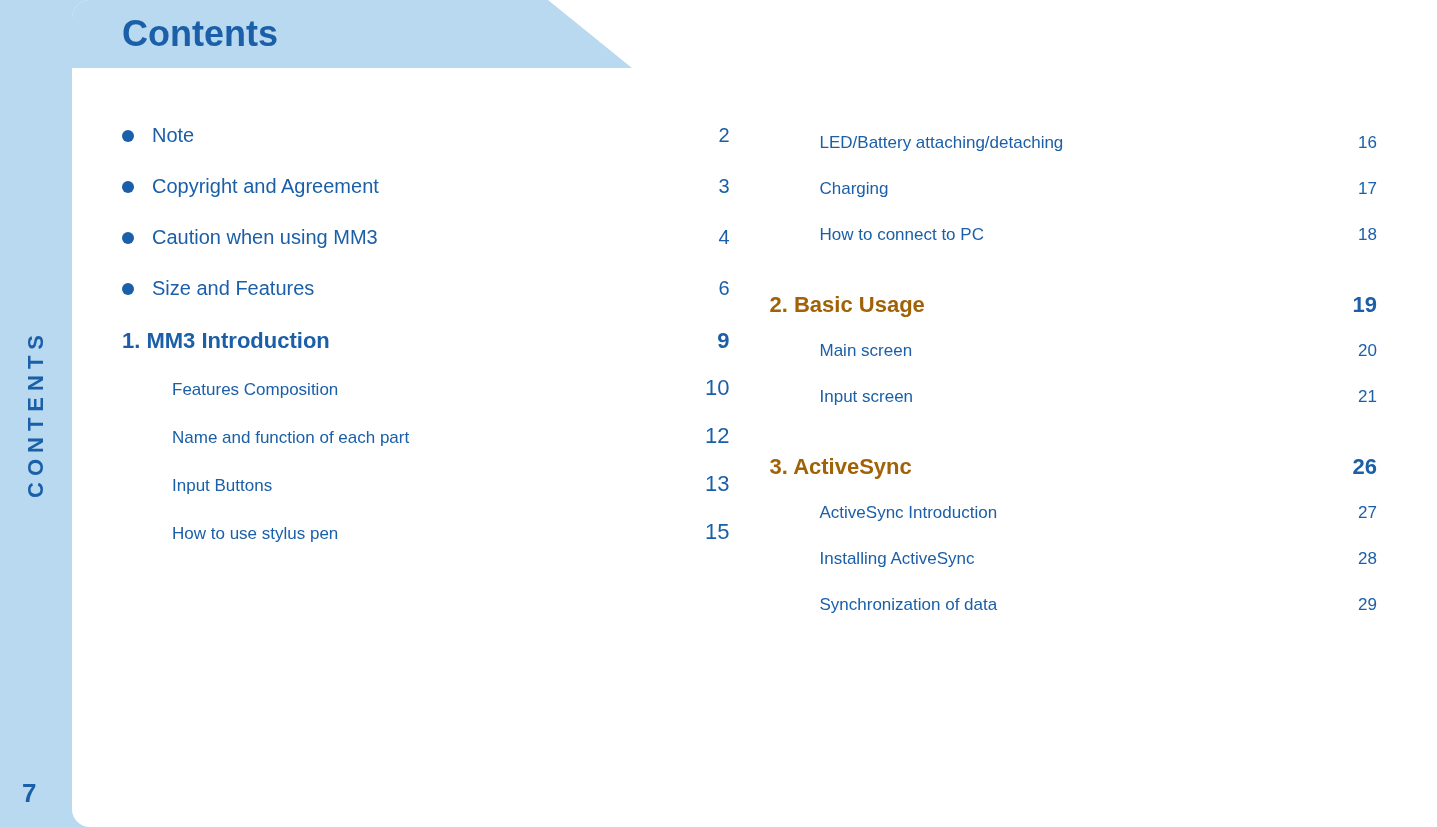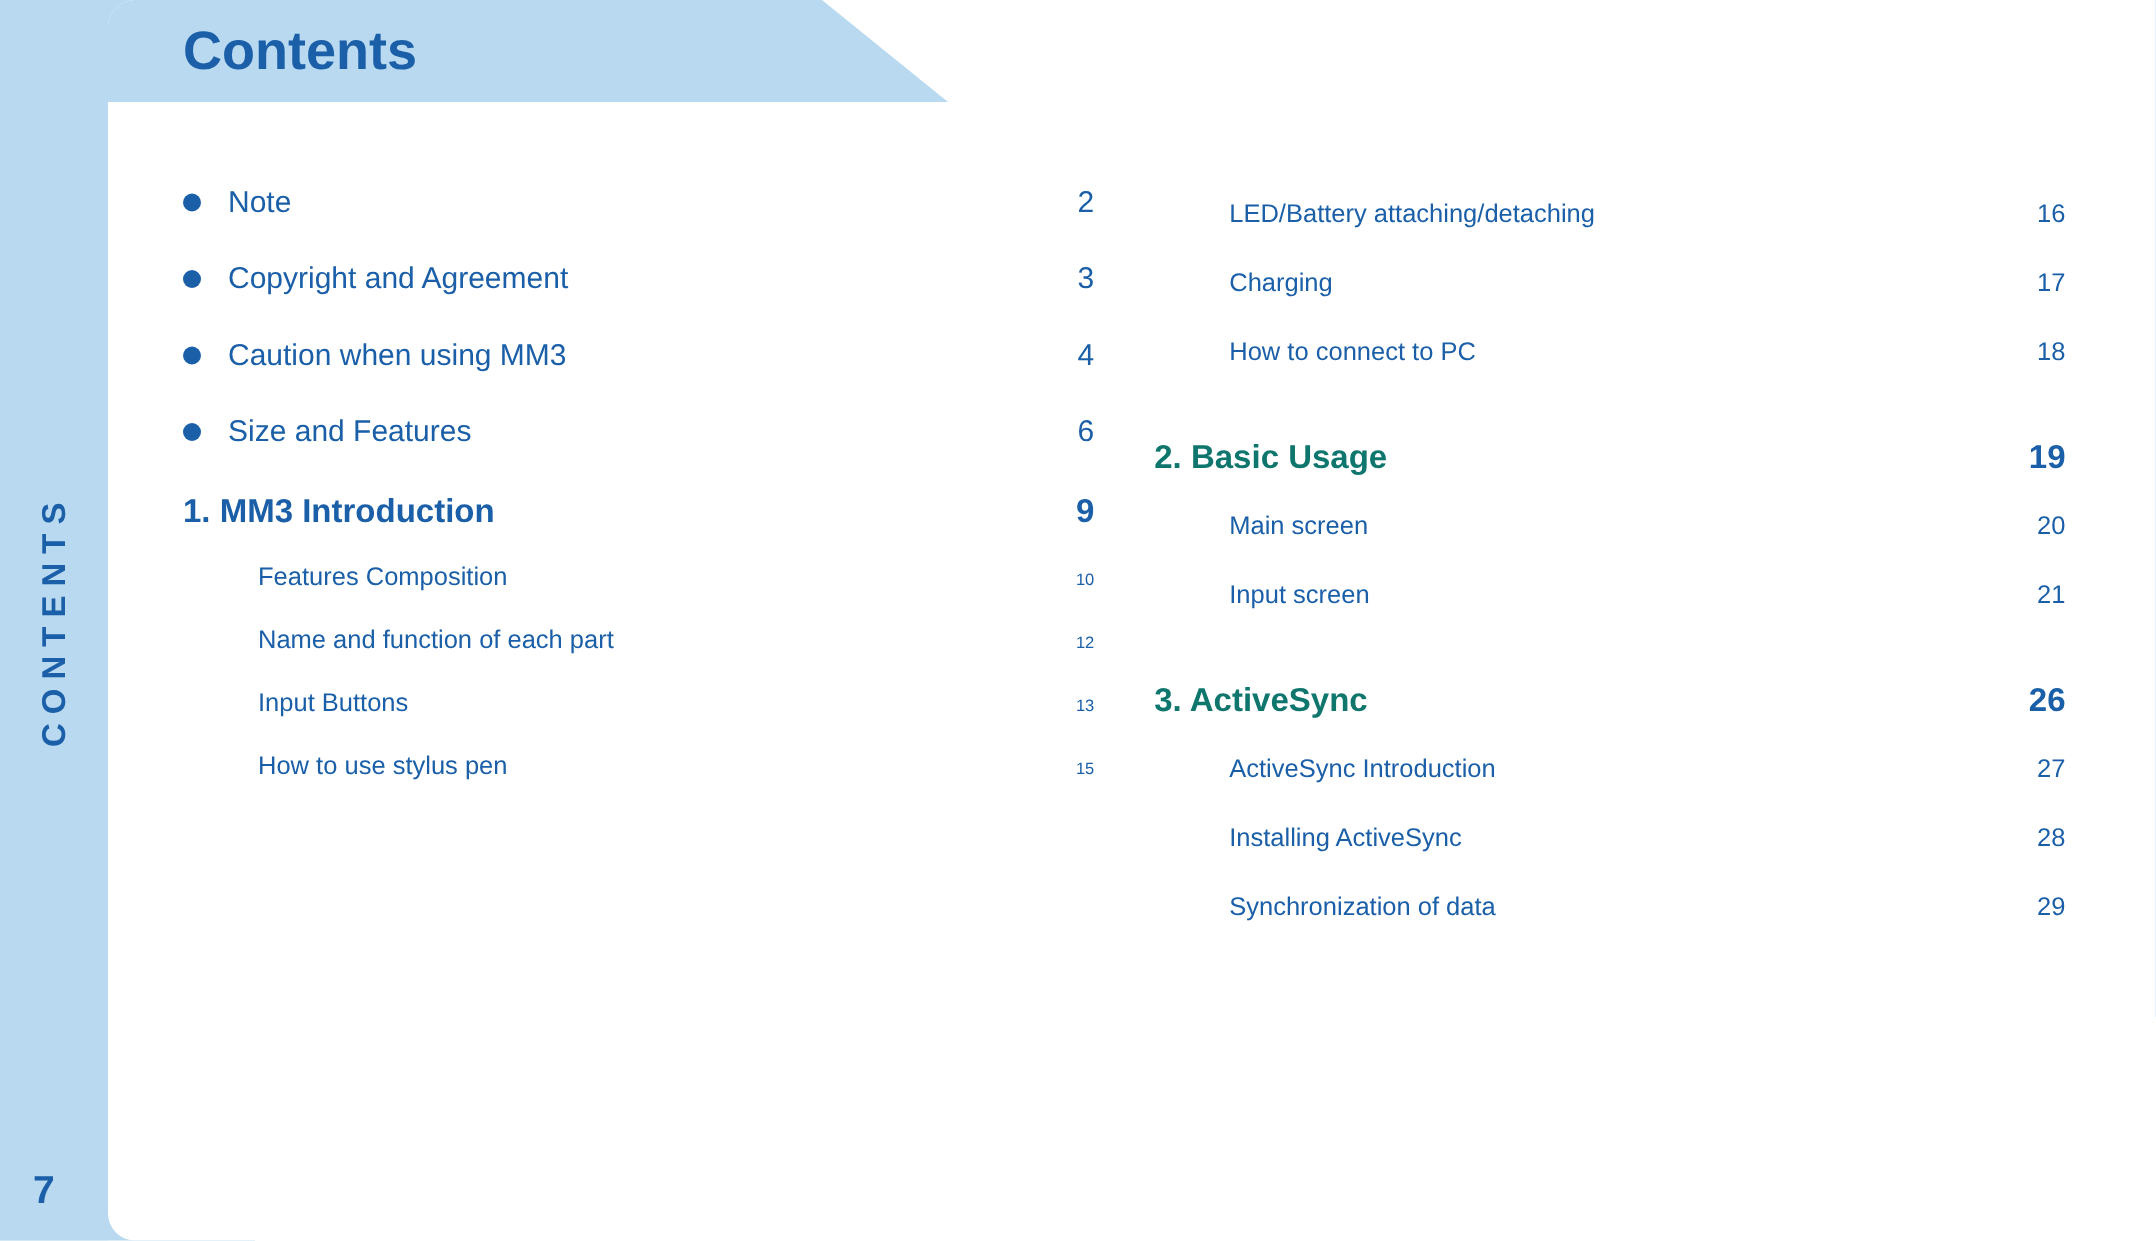--- a/index.html
+++ b/index.html
@@ -172,36 +172,36 @@
       padding-left: 50px;
       color: #1a5fa8;
     }
 
     .sub-label {
       font-size: 17px;
       color: #1a5fa8;
     }
 
     .sub-page {
-      font-size: 11px;
+      font-size: 22px;
       color: #1a5fa8;
     }
 
     
     .r-section-header {
       display: flex;
       align-items: baseline;
       justify-content: space-between;
       padding: 14px 0 10px 0;
     }
 
     .r-section-label {
       font-size: 22px;
       font-weight: bold;
-      color: #0f766e;
+      color: #a16207;
     }
 
     .r-section-page {
       font-size: 22px;
       font-weight: bold;
       color: #1a5fa8;
       margin-top: 20px;
     }
 
     .r-sub-item {

